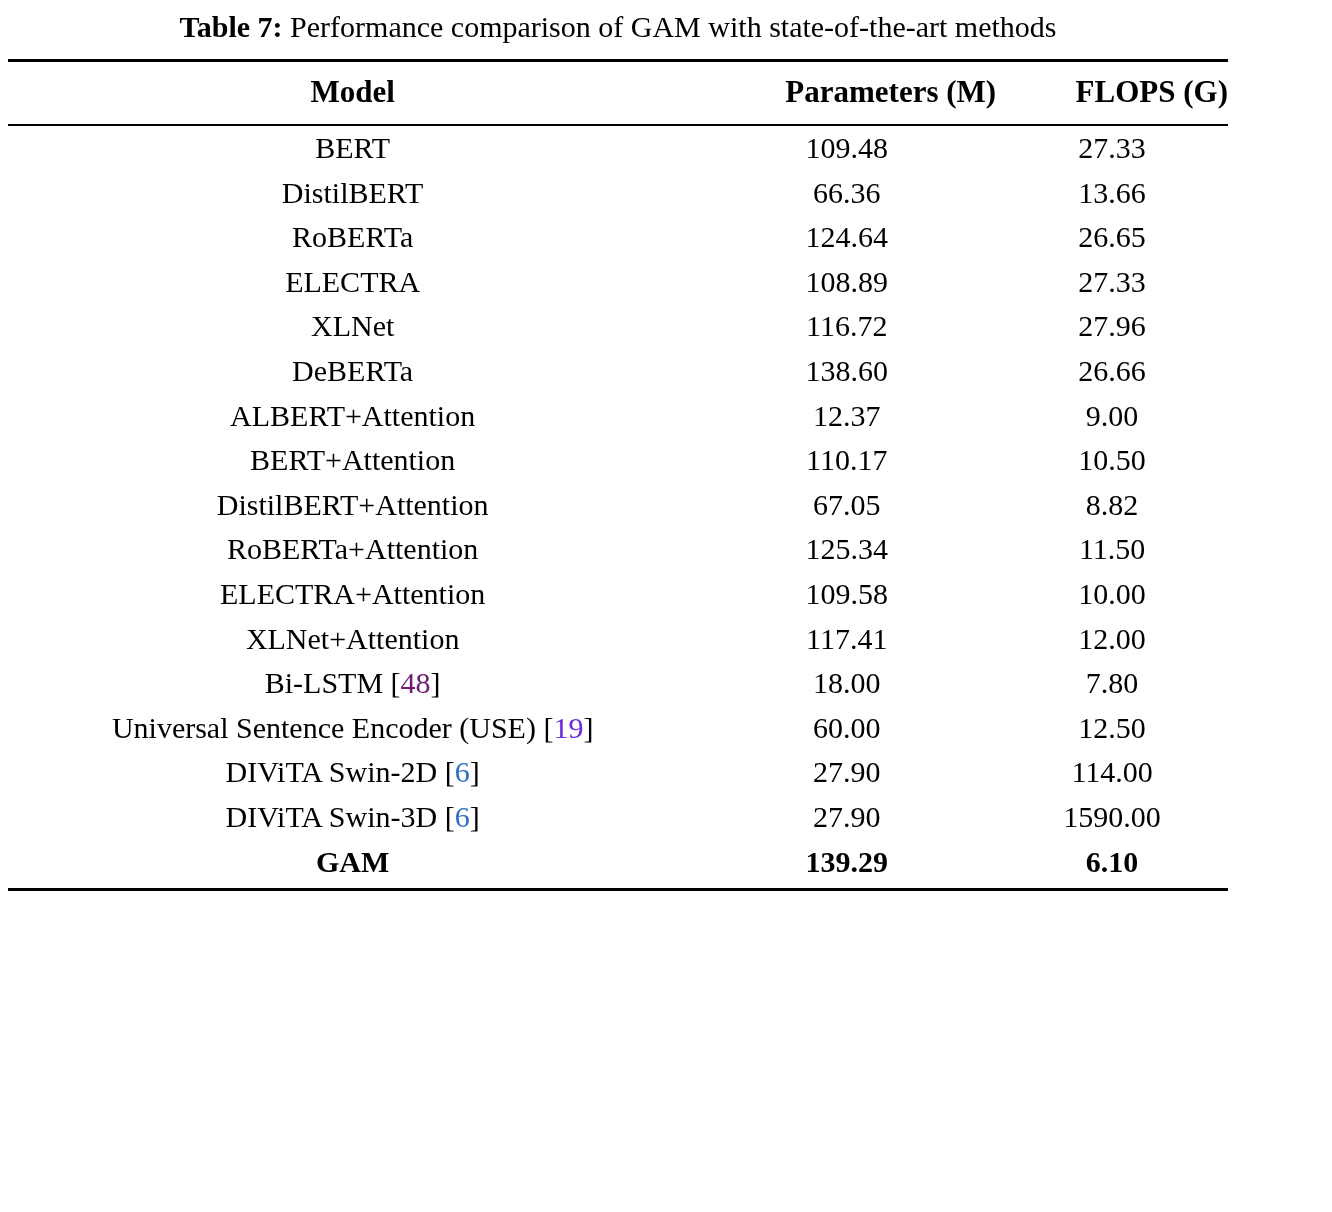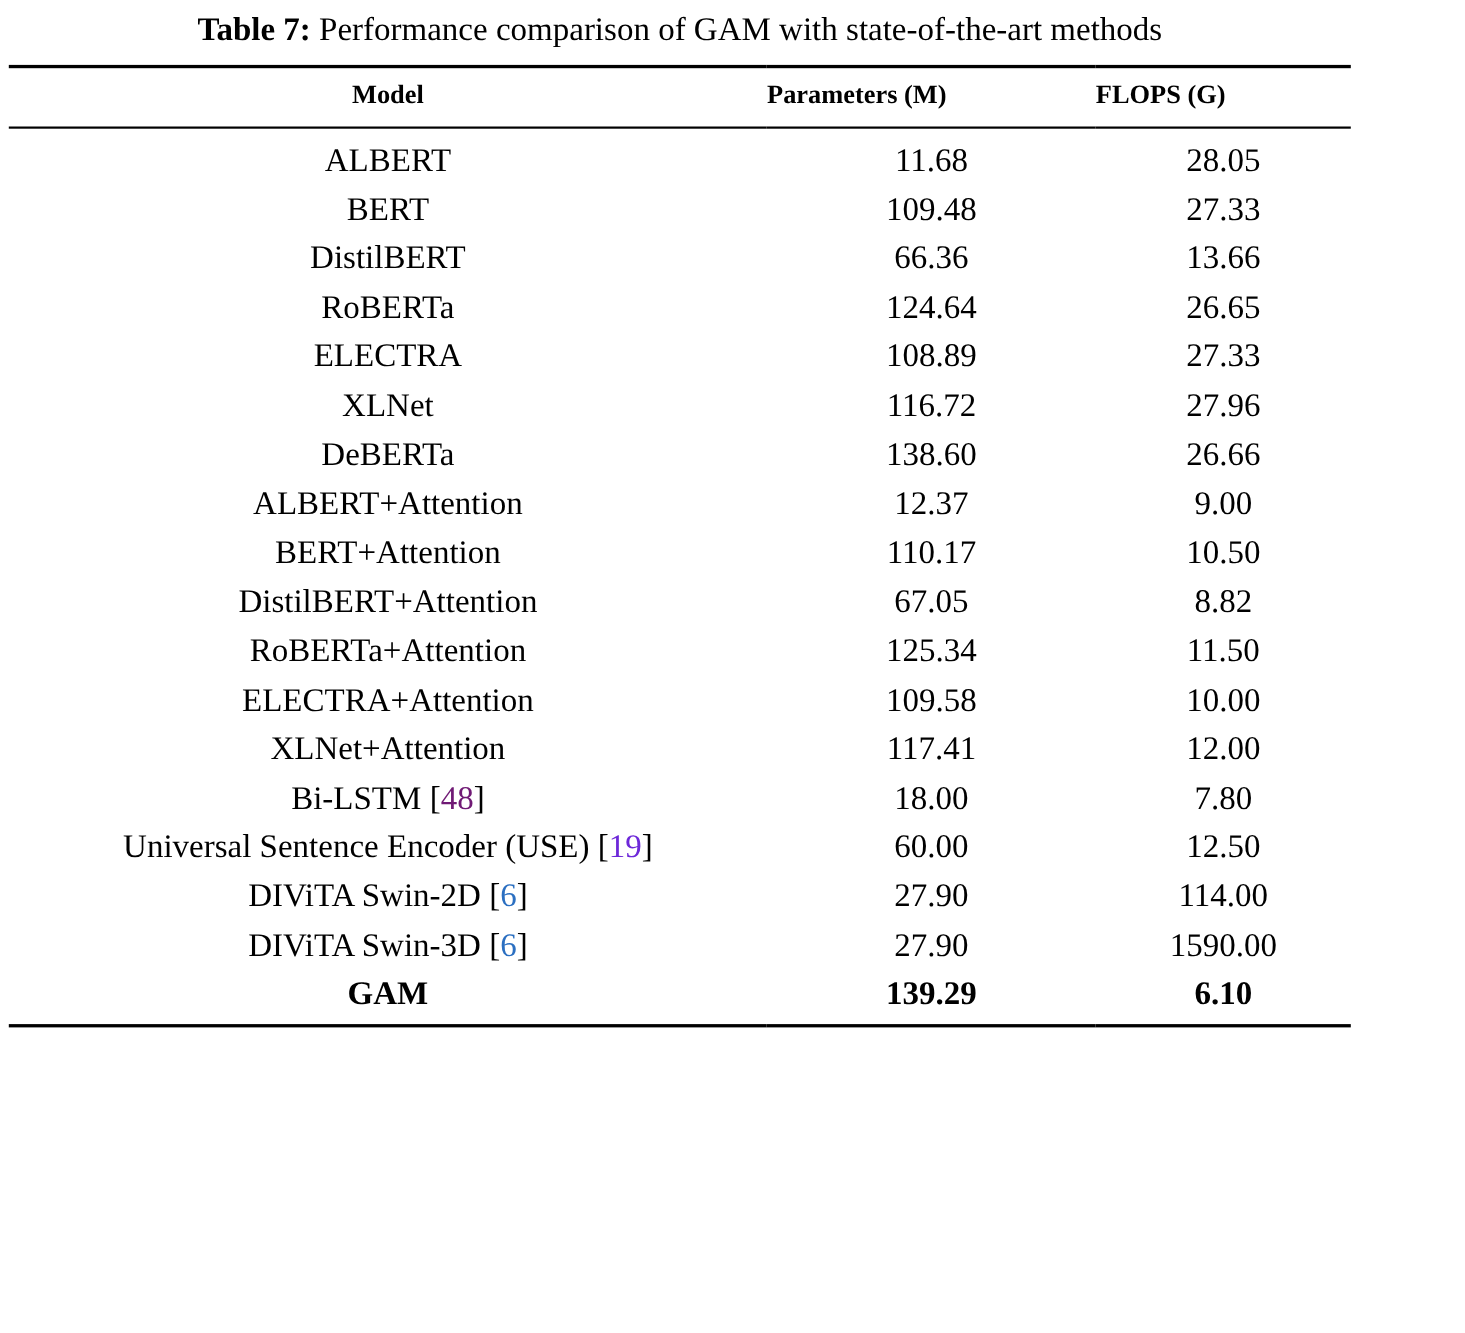--- a/index.html
+++ b/index.html
@@ -38,31 +38,31 @@
     width: 100%;
     border-collapse: collapse;
     table-layout: fixed;
     font-size: 30px;
   }
   table.tbl col.c-model  { width: 56.5%; }
   table.tbl col.c-params { width: 24.5%; }
   table.tbl col.c-flops  { width: 19.0%; }
   thead th {
     font-weight: bold;
-    font-size: 24px;
+    font-size: 31px;
     padding: 12px 0 14px 0;
     border-top: 3px solid #000;
     border-bottom: 2px solid #000;
     text-align: center;
   }
   thead th.model-h {
     text-align: center;
   }
   thead th.num-h {
-    text-align: left;
+    text-align: right;
   }
   tbody td {
     padding: 5px 0 6px 0;
     text-align: center;
     font-size: 30px;
     line-height: 1.12;
     white-space: nowrap;
   }
   tbody tr.first-body td {
     padding-top: 12px;
@@ -100,25 +100,20 @@
       <col class="c-flops">
     </colgroup>
     <thead>
       <tr>
         <th class="model-h">Model</th>
         <th class="num-h">Parameters (M)</th>
         <th class="num-h">FLOPS (G)</th>
       </tr>
     </thead>
     <tbody id="tbody">
-        <tr class="first-body">
-          <td><span>ALBERT</span></td>
-          <td>11.68</td>
-          <td>28.05</td>
-        </tr>
         <tr>
           <td><span>BERT</span></td>
           <td>109.48</td>
           <td>27.33</td>
         </tr>
         <tr>
           <td><span>DistilBERT</span></td>
           <td>66.36</td>
           <td>13.66</td>
         </tr>

